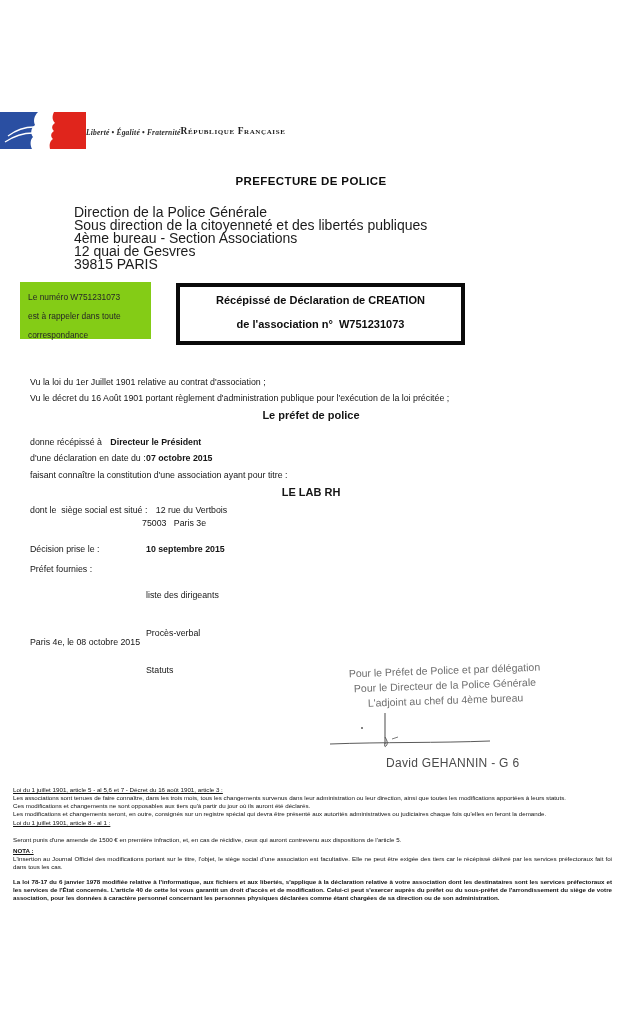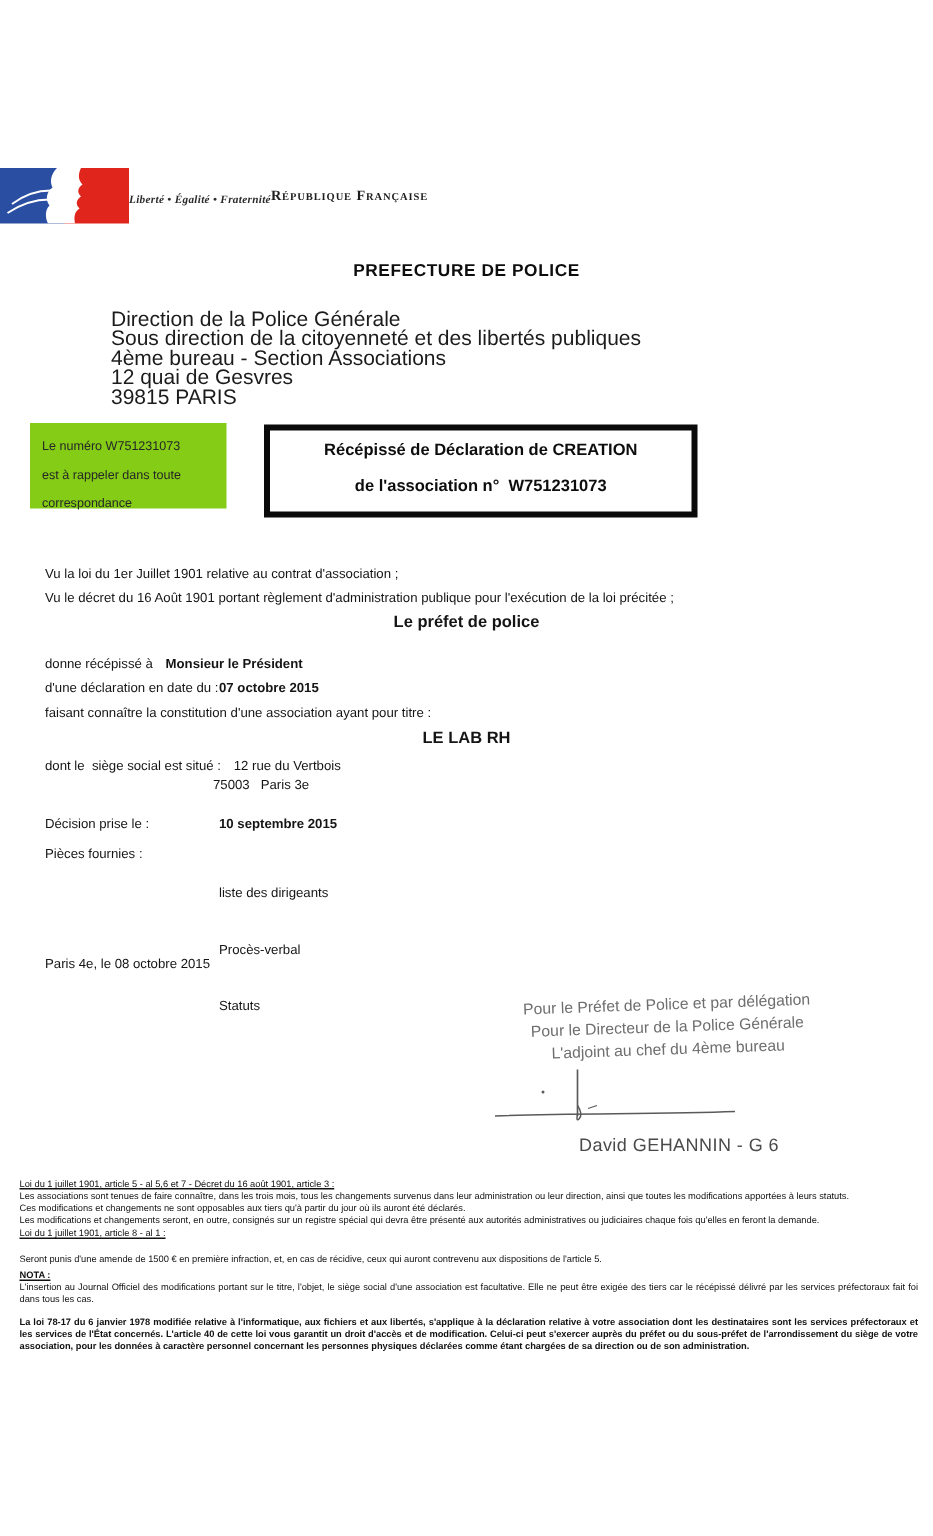--- a/index.html
+++ b/index.html
@@ -89,21 +89,21 @@
     <div class="l1">Récépissé de Déclaration de CREATION</div>
     <div class="l2">de l'association n° &nbsp;W751231073</div>
   </div>
 
   <div class="abs bline" style="top:377px">Vu la loi du 1er Juillet 1901 relative au contrat d'association ;</div>
   <div class="abs bline" style="top:393px">Vu le décret du 16 Août 1901 portant règlement d'administration publique pour l'exécution de la loi précitée ;</div>
   <div class="abs bline center bold" style="top:409px;font-size:11px">Le préfet de police</div>
 
   <div class="abs bline" style="top:437px">
     <span>donne récépissé à</span>
-    <span class="bold gap6">Monsieur le Président</span>
+    <span class="bold gap6">Directeur le Président</span>
   </div>
 
   <div class="abs bline" style="top:453px">
     <span>d'une déclaration en date du :</span>
     <span class="vcol">07 octobre 2015</span>
   </div>
 
   <div class="abs bline" style="top:470px">faisant connaître la constitution d'une association ayant pour titre :</div>
 
   <div class="abs bline center bold" style="top:486px;font-size:11px">LE LAB RH</div>
@@ -113,21 +113,21 @@
     <span class="gap6">12 rue du Vertbois</span>
   </div>
   <div class="abs bline" style="top:518px;left:142px">75003 &nbsp; Paris 3e</div>
 
   <div class="abs bline" style="top:544px">
     <span>Décision prise le :</span>
     <span class="vcol">10 septembre 2015</span>
   </div>
 
   <div class="abs bline" style="top:564px">
-    <span>Pièces fournies :</span>
+    <span>Préfet fournies :</span>
     <span class="vcol-plain">
       <span style="display:block">liste des dirigeants</span>
       <span style="display:block">Procès-verbal</span>
       <span style="display:block">Statuts</span>
     </span>
   </div>
 
   <div class="abs bline" style="top:637px">Paris 4e, le 08 octobre 2015</div>
 
   <div class="abs stamp">

